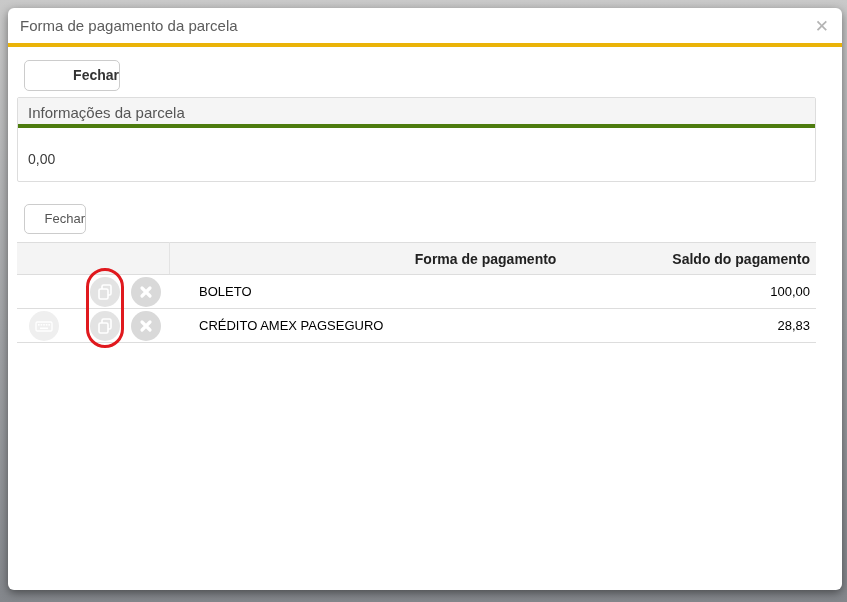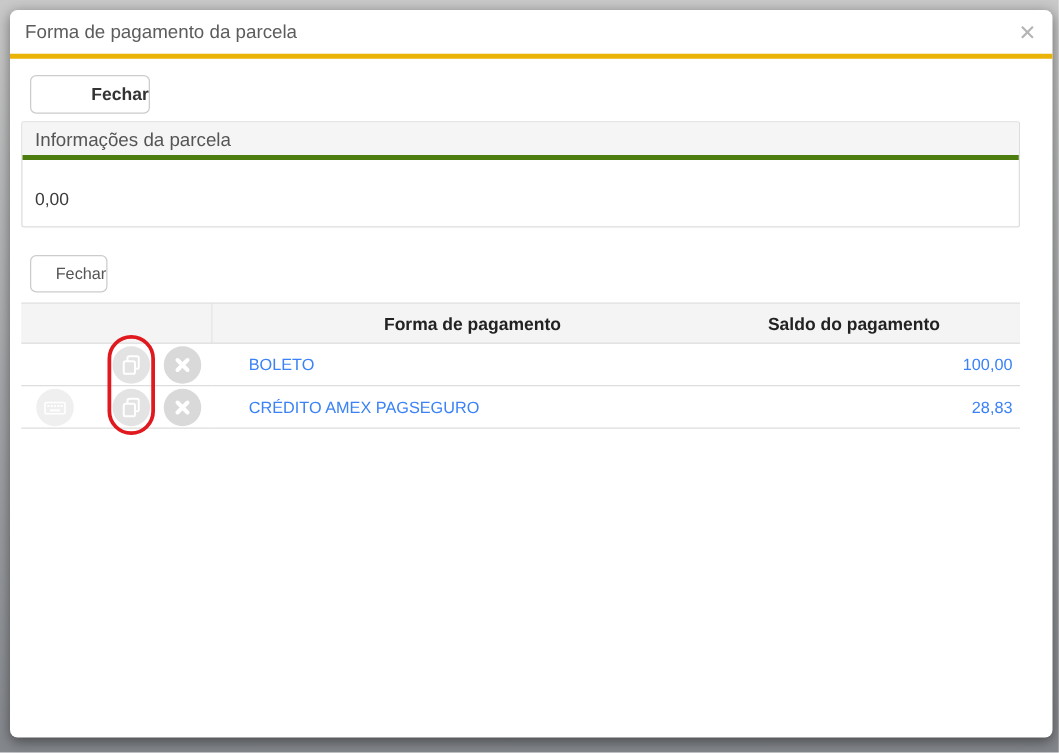--- a/index.html
+++ b/index.html
@@ -35,26 +35,26 @@
     font-size:15px; padding:6px 10px; height:30px; line-height:18px;
   }
   .panel-body { display:flex; padding:12px 0 14px 10px; }
   .field { width:421px; }
   .field-label { font-size:14px; font-weight:bold; color:#3b3b3b; }
   .field-value { font-size:14px; color:#3b3b3b; margin-top:11px; }
   table.payments { width:799px; margin-top:8px; border-collapse:collapse; }
   table.payments thead tr { background:#f4f4f4; }
   table.payments th {
     border-top:1px solid #ddd; border-bottom:1px solid #ddd;
-    height:32px; font-size:14px; font-weight:bold; color:#222; text-align:center;
+    height:32px; font-size:14px; font-weight:bold; color:#222; text-align:right;
   }
   th.th-icons { width:152px; border-right:1px solid #e3e3e3; }
   th.th-forma { padding-left:30px; }
   th.th-valor { text-align:right; padding-right:6px; }
-  table.payments td { border-bottom:1px solid #ddd; height:34px; font-size:13px; color:#3b82f6; }
+  table.payments td { border-bottom:1px solid #ddd; height:34px; font-size:13px; color:#000000; }
   td.td-icons { position:relative; }
   td.td-forma { padding-left:30px; font-size:12px; }
   td.td-valor { text-align:right; padding-right:6px; }
   .icon-circle {
     position:absolute; top:2px; width:30px; height:30px; border-radius:50%;
     display:flex; align-items:center; justify-content:center; cursor:pointer;
   }
   .ic-keyboard { left:12px; background:#efefef; }
   .ic-copy { left:73px; background:#e3e3e3; }
   .ic-delete { left:114px; background:#d9d9d9; }

